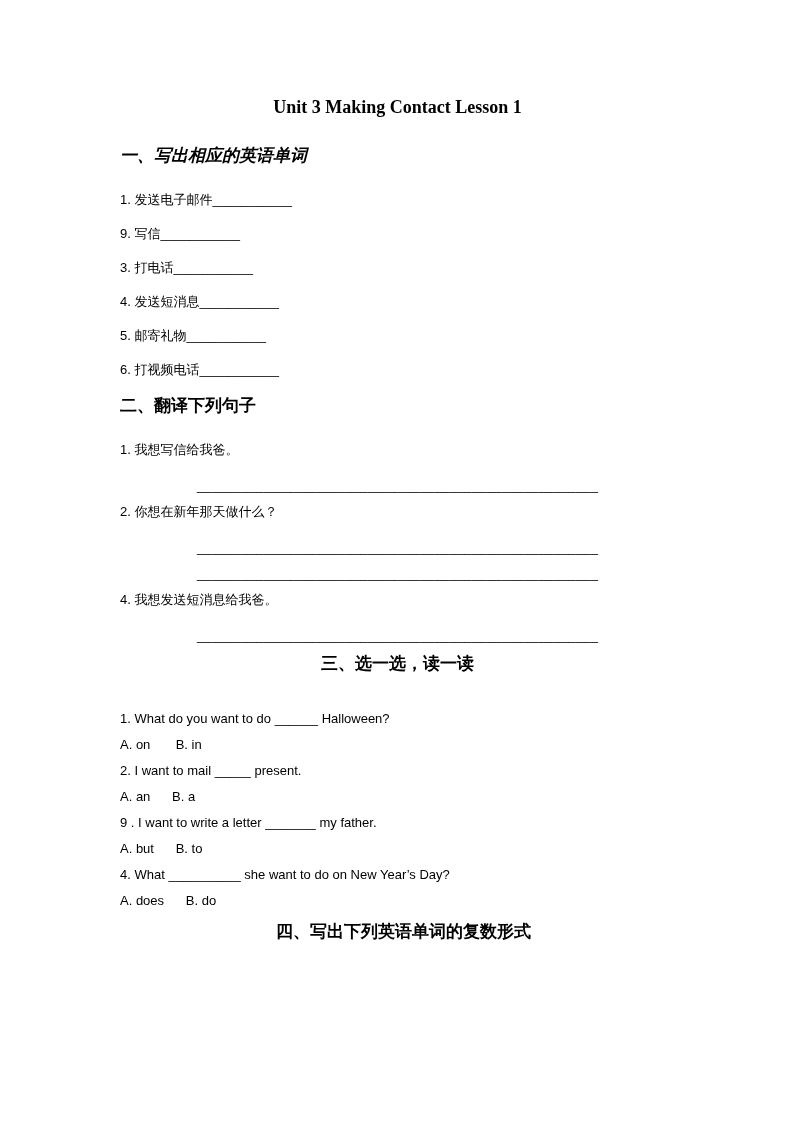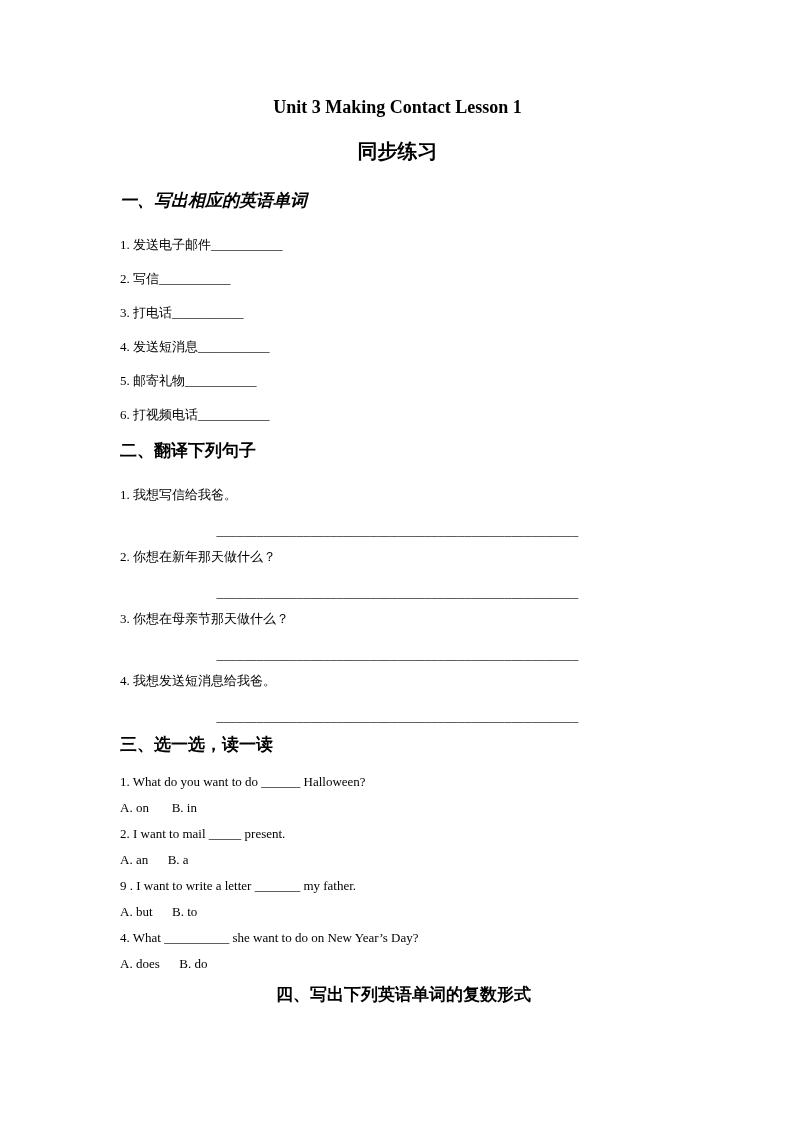--- a/index.html
+++ b/index.html
@@ -35,59 +35,57 @@
   }
   .sec-heading {
     margin: 0;
     font-family: "Liberation Sans", sans-serif;
     font-weight: 700;
     font-size: 17px;
     line-height: 21px;
   }
   .sec1 .sec-heading { margin: 27px 0 25px 0; font-style: italic; }
   .sec2 .sec-heading { margin: 16px 0 25px 0; }
-  .sec3 .sec-heading { margin: 6px 0 18px 0; }
+  .sec3 .sec-heading { margin: 6px 0 36px 0; text-align: center; }
   .sec4 .sec-heading { margin: 12px 0 0 12px; text-align: center; }
   .item {
     margin: 0;
-    font-family: Liberation Serif, serif;
+    font-family: Liberation Sans, sans-serif;
     font-size: 13px;
     line-height: 17px;
     white-space: pre-wrap;
   }
   .sec1 .item { margin-bottom: 17px; }
   .sec2 .question { margin-bottom: 19px; }
   .sec2 .blank-line { margin-bottom: 9px; letter-spacing: 0.2px; text-align: center; }
   .sec3 .item { margin-bottom: 9px; }
 </style>
 </head>
 <body>
 
 <div class="page">
 
   <h1 class="doc-title">Unit 3 Making Contact Lesson 1</h1>
-  <h2 class="doc-subtitle">同步练习</h2>
 
   <section class="sec1">
     <h3 class="sec-heading">一、写出相应的英语单词</h3>
     <p class="item">1. 发送电子邮件___________</p>
-    <p class="item">2. 写信___________</p>
+    <p class="item">9. 写信___________</p>
     <p class="item">3. 打电话___________</p>
     <p class="item">4. 发送短消息___________</p>
     <p class="item">5. 邮寄礼物___________</p>
     <p class="item">6. 打视频电话___________</p>
   </section>
 
   <section class="sec2">
     <h3 class="sec-heading">二、翻译下列句子</h3>
     <p class="item question">1. 我想写信给我爸。</p>
     <p class="item blank-line">______________________________________________________</p>
     <p class="item question">2. 你想在新年那天做什么？</p>
     <p class="item blank-line">______________________________________________________</p>
-    <p class="item question">3. 你想在母亲节那天做什么？</p>
     <p class="item blank-line">______________________________________________________</p>
     <p class="item question">4. 我想发送短消息给我爸。</p>
     <p class="item blank-line">______________________________________________________</p>
   </section>
 
   <section class="sec3">
     <h3 class="sec-heading">三、选一选，读一读</h3>
     <p class="item">1. What do you want to do ______ Halloween?</p>
     <p class="item">A. on       B. in</p>
     <p class="item">2. I want to mail _____ present.</p>

